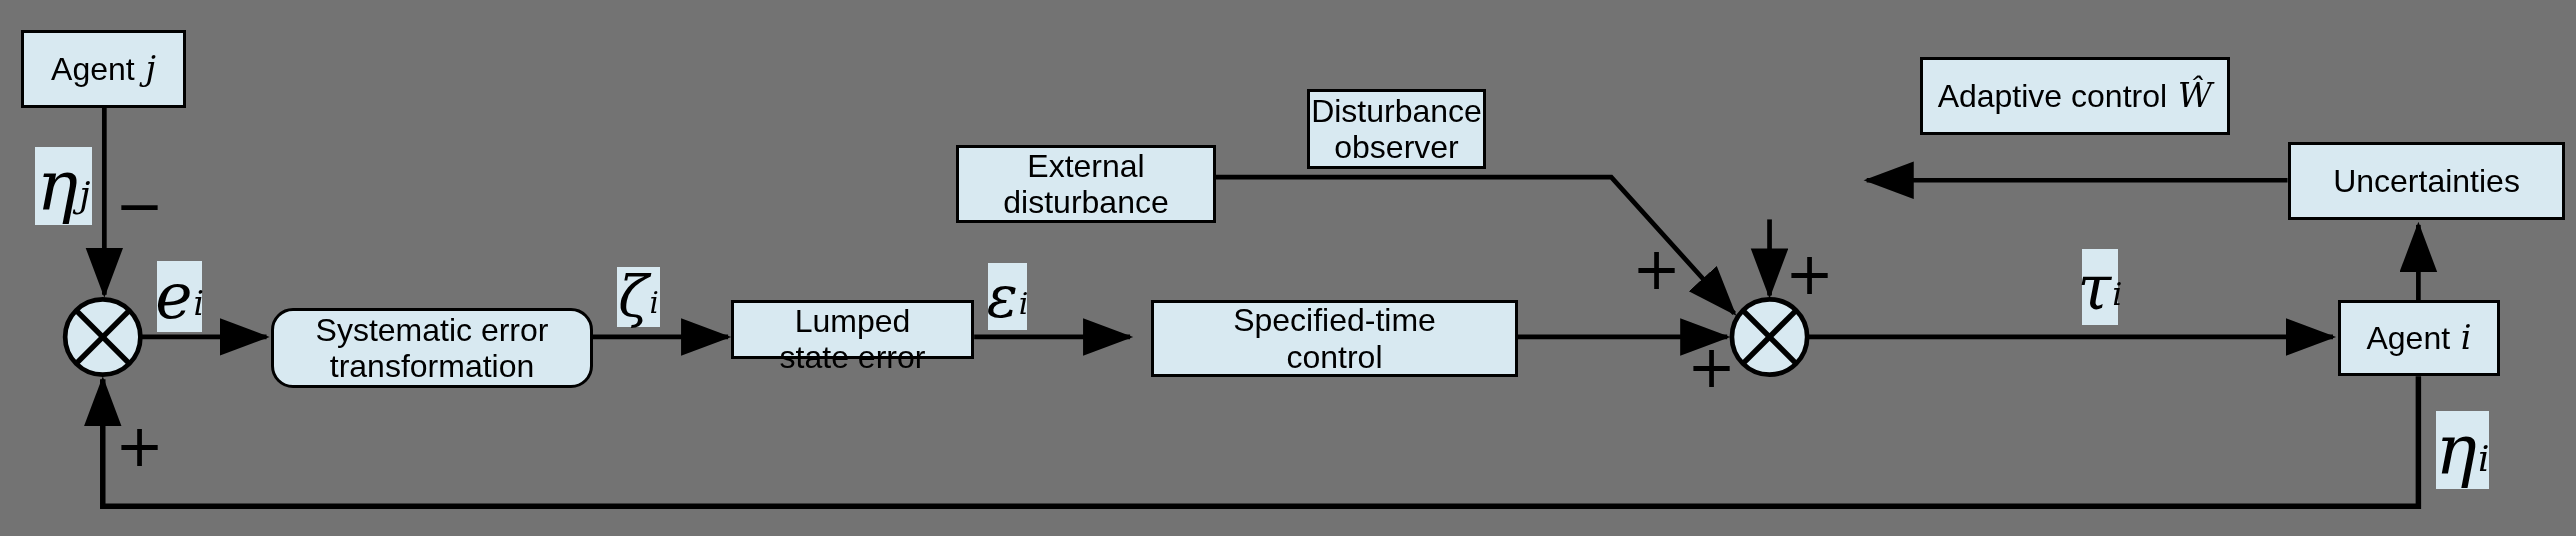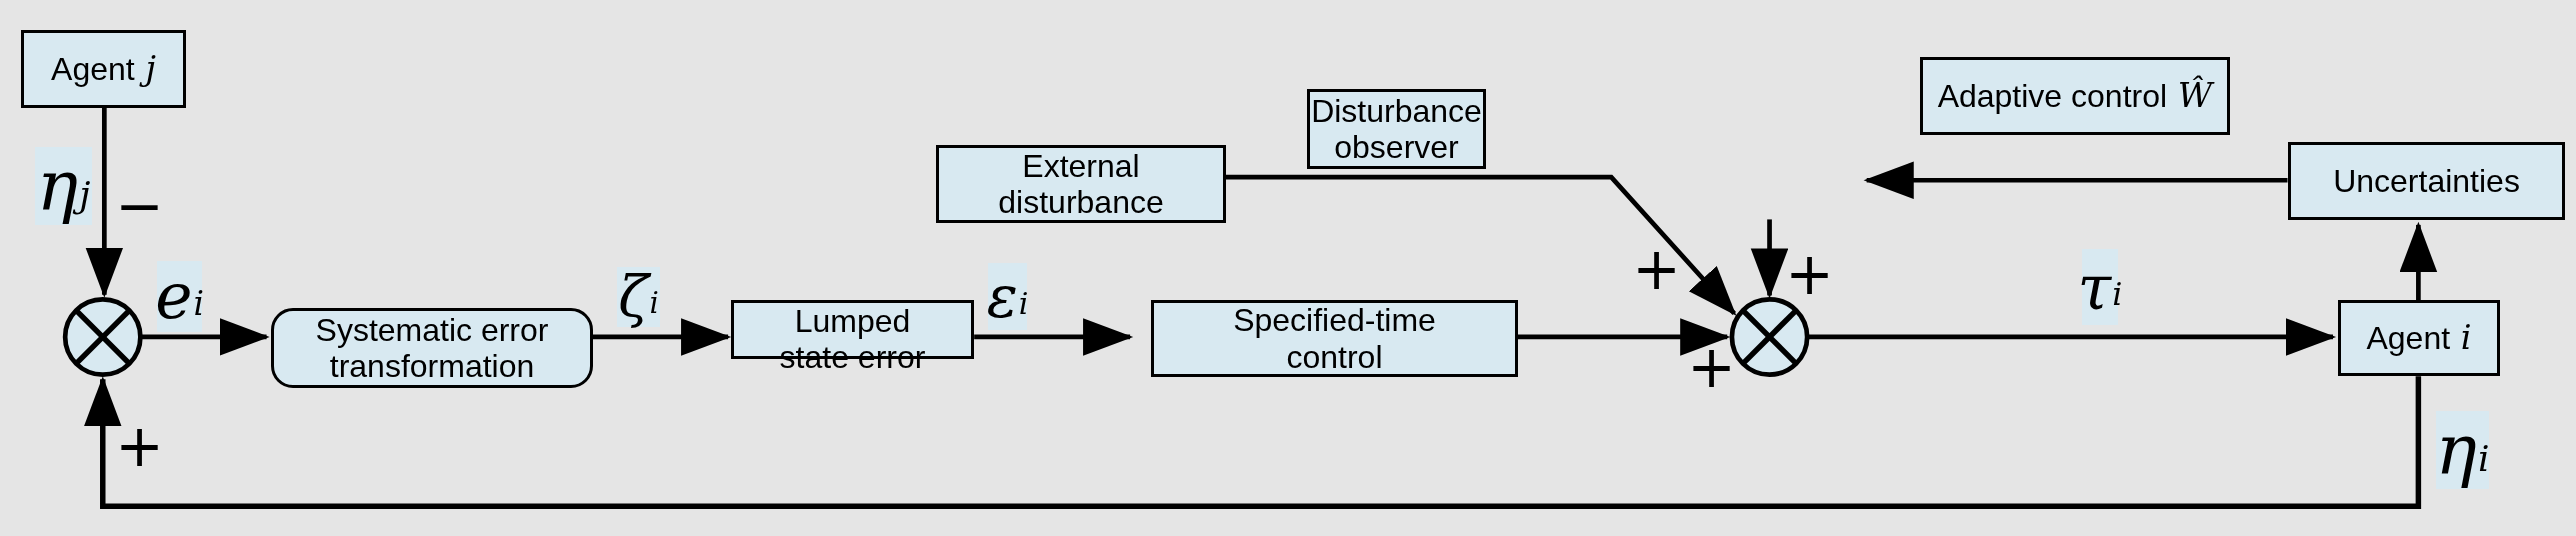--- a/index.html
+++ b/index.html
@@ -1,20 +1,20 @@
 <!DOCTYPE html>
 <html style="font-size:12.5px"><head>
 <meta charset="utf-8">
 <style>
   html, body { margin: 0; padding: 0; background: #ffffff; }
   #canvas {
     position: relative;
     width: 2576px;
     height: 536px;
-    background: #e5e5e5;
+    background: #737373;
     font-family: "Liberation Sans", "DejaVu Sans", sans-serif;
     overflow: hidden;
   }
   #wires { position: absolute; left: 0; top: 0; width: 2576px; height: 536px; }
 
   .box {
     position: absolute;
     box-sizing: border-box;
     background: #d8e9f1;
     border: 3.9px solid #000000;
@@ -129,21 +129,21 @@
   <div class="box" style="left:731px; top:300px; width:243px; height:59px;justify-content:space-between;">
     <span>Lumped</span>
     <span>state error</span>
   </div>
 
   <div class="box" style="left:1135px; top:300px; width:367px; height:77px;margin-left:16px;">
     <span>Specified-time</span>
     <span>control</span>
   </div>
 
-  <div class="box" style="left:936px; top:145px; width:290px; height:78px;">
+  <div class="box" style="left:956px; top:145px; width:260px; height:78px;">
     <span>External</span>
     <span>disturbance</span>
   </div>
 
   <div class="box" style="left:1307px; top:89px; width:179px; height:80px;">
     <span>Disturbance</span>
     <span>observer</span>
   </div>
 
 

